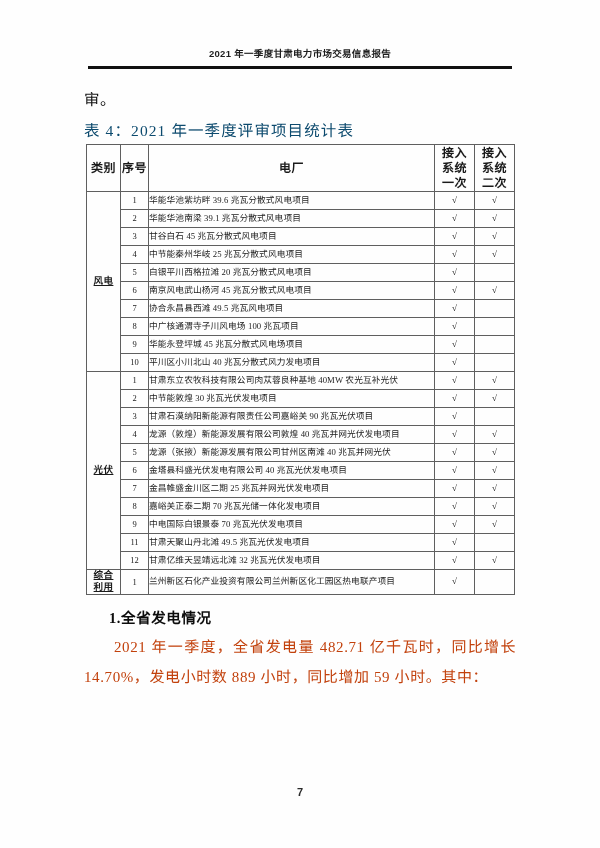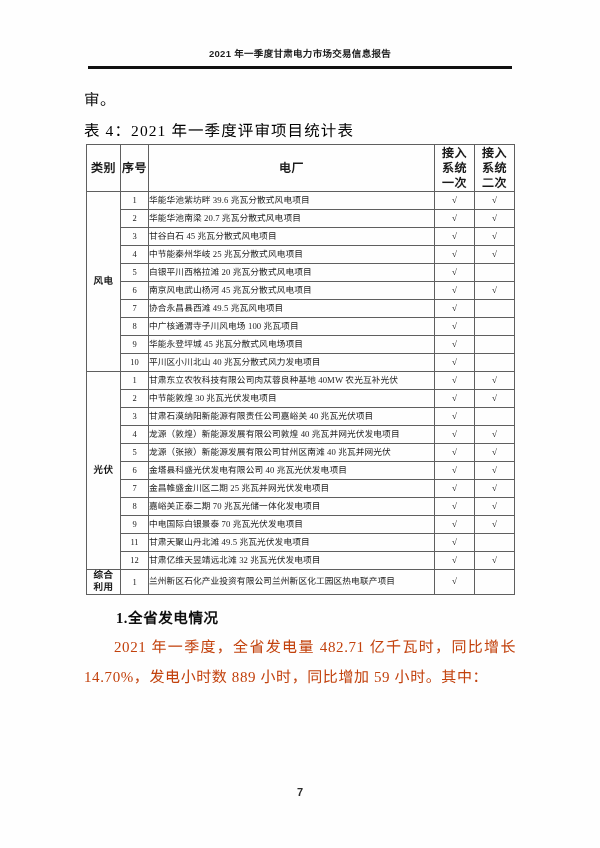--- a/index.html
+++ b/index.html
@@ -63,21 +63,21 @@
     line-height: 1.6;
     color: #121212;
   }
 
   .table-caption {
     position: absolute;
     top: 118px;
     left: 84px;
     font-size: 15.5px;
     letter-spacing: 1.1px;
-    color: #000000;
+    color: #0c4a6e;
     white-space: nowrap;
   }
 
   
   .stat-table {
     position: absolute;
     top: 144px;
     left: 86px;
     width: 428px;
     border-collapse: collapse;
@@ -105,21 +105,21 @@
   .col-plant { width: 286px; }
   .col-s1    { width: 40px; }
   .col-s2    { width: 40px; }
 
   .cell-cat {
     text-align: center;
     font-weight: 700;
     font-size: 9.5px;
     letter-spacing: 0.4px;
   }
-  .cell-cat span { display: block; }
+  .cell-cat span { display: block; text-decoration: underline; }
   .cell-idx {
     text-align: center;
     font-size: 8.5px;
     height: 17px;
   }
   .cell-plant {
     text-align: left;
     padding-left: 5px;
     font-size: 8.7px;
     letter-spacing: 0.1px;
@@ -136,21 +136,21 @@
   .sec-heading {
     position: absolute;
     left: 112px;
     font-size: 14.5px;
     font-weight: 700;
     letter-spacing: 0.6px;
     color: #0d0d0d;
     font-family: "Liberation Serif", "DejaVu Serif", serif;
   }
   #sec-five  { top: 576px; }
-  #sec-one   { top: 606px; left: 116px; }
+  #sec-one   { top: 606px; left: 109px; }
 
   .para {
     position: absolute;
     left: 84px;
     width: 432px;
     font-size: 15px;
     line-height: 30px;
     letter-spacing: 0.6px;
     color: #c2410c;
     text-align: justify;
@@ -215,21 +215,21 @@
           <td class="cell-cat" rowspan="10">
             <span>风电</span>
           </td>
           <td class="cell-idx">1</td>
           <td class="cell-plant">华能华池紫坊畔 39.6 兆瓦分散式风电项目</td>
           <td class="cell-chk">√</td>
           <td class="cell-chk">√</td>
         </tr>
         <tr>
           <td class="cell-idx">2</td>
-          <td class="cell-plant">华能华池南梁 20.7 兆瓦分散式风电项目</td>
+          <td class="cell-plant">华能华池南梁 39.1 兆瓦分散式风电项目</td>
           <td class="cell-chk">√</td>
           <td class="cell-chk">√</td>
         </tr>
         <tr>
           <td class="cell-idx">3</td>
           <td class="cell-plant">甘谷白石 45 兆瓦分散式风电项目</td>
           <td class="cell-chk">√</td>
           <td class="cell-chk">√</td>
         </tr>
         <tr>
@@ -284,21 +284,21 @@
           <td class="cell-chk">√</td>
         </tr>
         <tr>
           <td class="cell-idx">2</td>
           <td class="cell-plant">中节能敦煌 30 兆瓦光伏发电项目</td>
           <td class="cell-chk">√</td>
           <td class="cell-chk">√</td>
         </tr>
         <tr>
           <td class="cell-idx">3</td>
-          <td class="cell-plant">甘肃石漠纳阳新能源有限责任公司嘉峪关 40 兆瓦光伏项目</td>
+          <td class="cell-plant">甘肃石漠纳阳新能源有限责任公司嘉峪关 90 兆瓦光伏项目</td>
           <td class="cell-chk">√</td>
           <td class="cell-chk"></td>
         </tr>
         <tr>
           <td class="cell-idx">4</td>
           <td class="cell-plant">龙源（敦煌）新能源发展有限公司敦煌 40 兆瓦并网光伏发电项目</td>
           <td class="cell-chk">√</td>
           <td class="cell-chk">√</td>
         </tr>
         <tr>

